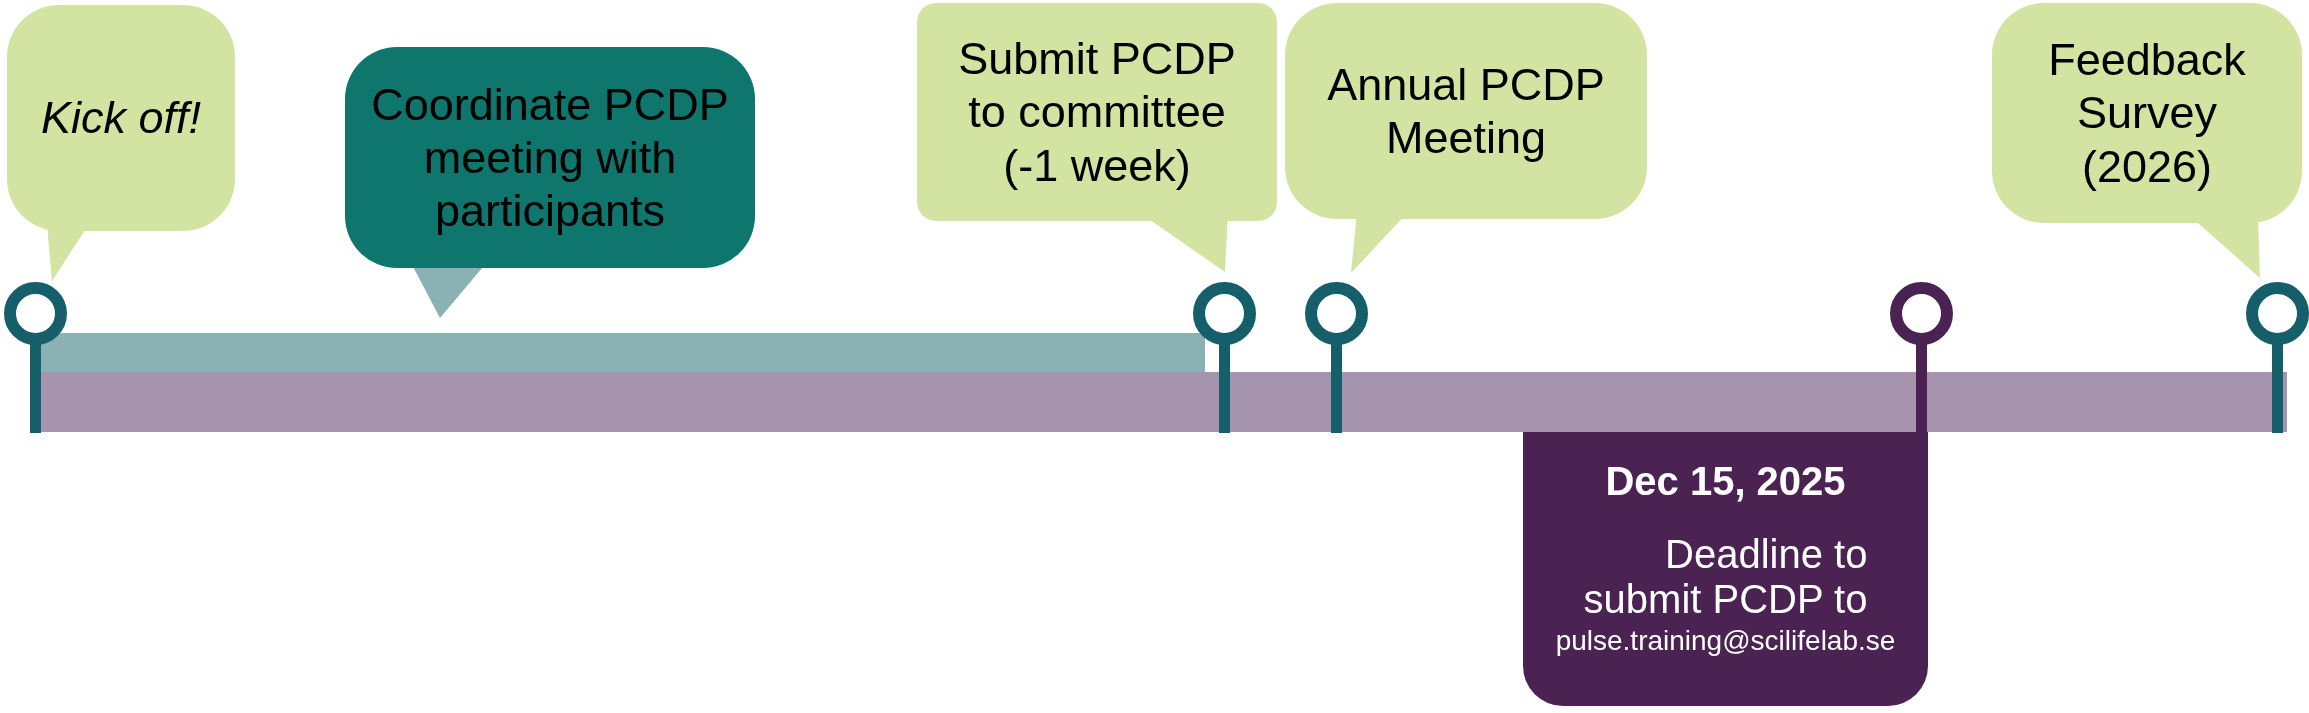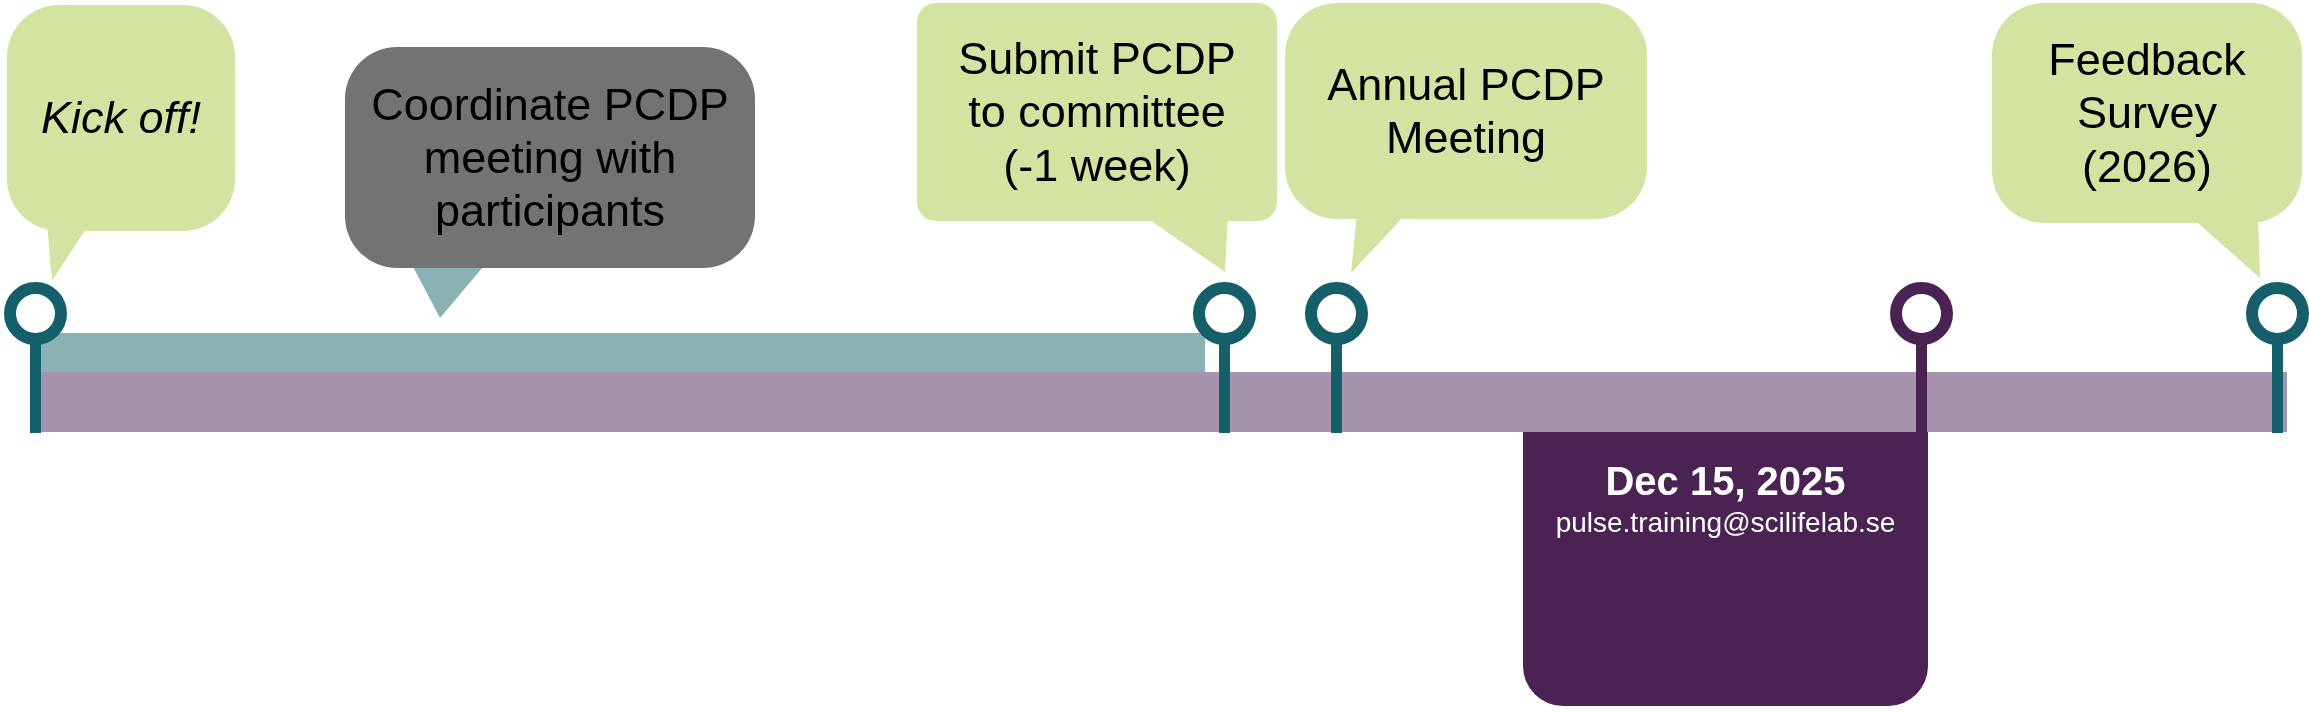--- a/index.html
+++ b/index.html
@@ -19,21 +19,21 @@
   
   .bubble{
     position:absolute;
     display:flex;align-items:center;justify-content:center;
     text-align:center;
     white-space:pre-line;
     font-size:45px;line-height:1.18;color:#000000;
     border-radius:52px;
   }
   .bubble.lime{background:#D3E3A1;}
-  .bubble.aqua{background:#737373;}
+  .bubble.aqua{background:#0f766e;}
   .b-kickoff   {left:7px;   top:5px; width:228px;height:226px;font-style:italic;}
   .b-coordinate{left:345px; top:47px;width:410px;height:221px;}
   .b-submit    {left:917px; top:3px; width:360px;height:218px;border-radius:19px;}
   .b-annual    {left:1285px;top:3px; width:362px;height:216px;}
   .b-feedback  {left:1992px;top:3px; width:310px;height:220px;}
   
   .stem{position:absolute;top:320px;width:11px;height:113px;background:#155F6B;}
   .stem.grape{background:#4A2353;}
   .ring{
     position:absolute;top:282px;width:63px;height:63px;
@@ -81,20 +81,22 @@
 to committee
 (-1 week)</div>
   <div class="bubble lime b-annual">Annual PCDP
 Meeting</div>
   <div class="bubble lime b-feedback">Feedback
 Survey
 (2026)</div>
 
   <div class="deadline">
     <div class="deadline-date">Dec 15, 2025</div>
+    <div class="deadline-desc">Deadline to
+submit PCDP to</div>
     <div class="deadline-email">pulse.training@scilifelab.se</div>
   </div>
 
   <div class="stem s1"></div>
   <div class="stem s2"></div>
   <div class="stem s3"></div>
   <div class="stem s4 grape"></div>
   <div class="stem s5"></div>
   <div class="ring r1"></div>
   <div class="ring r2"></div>

